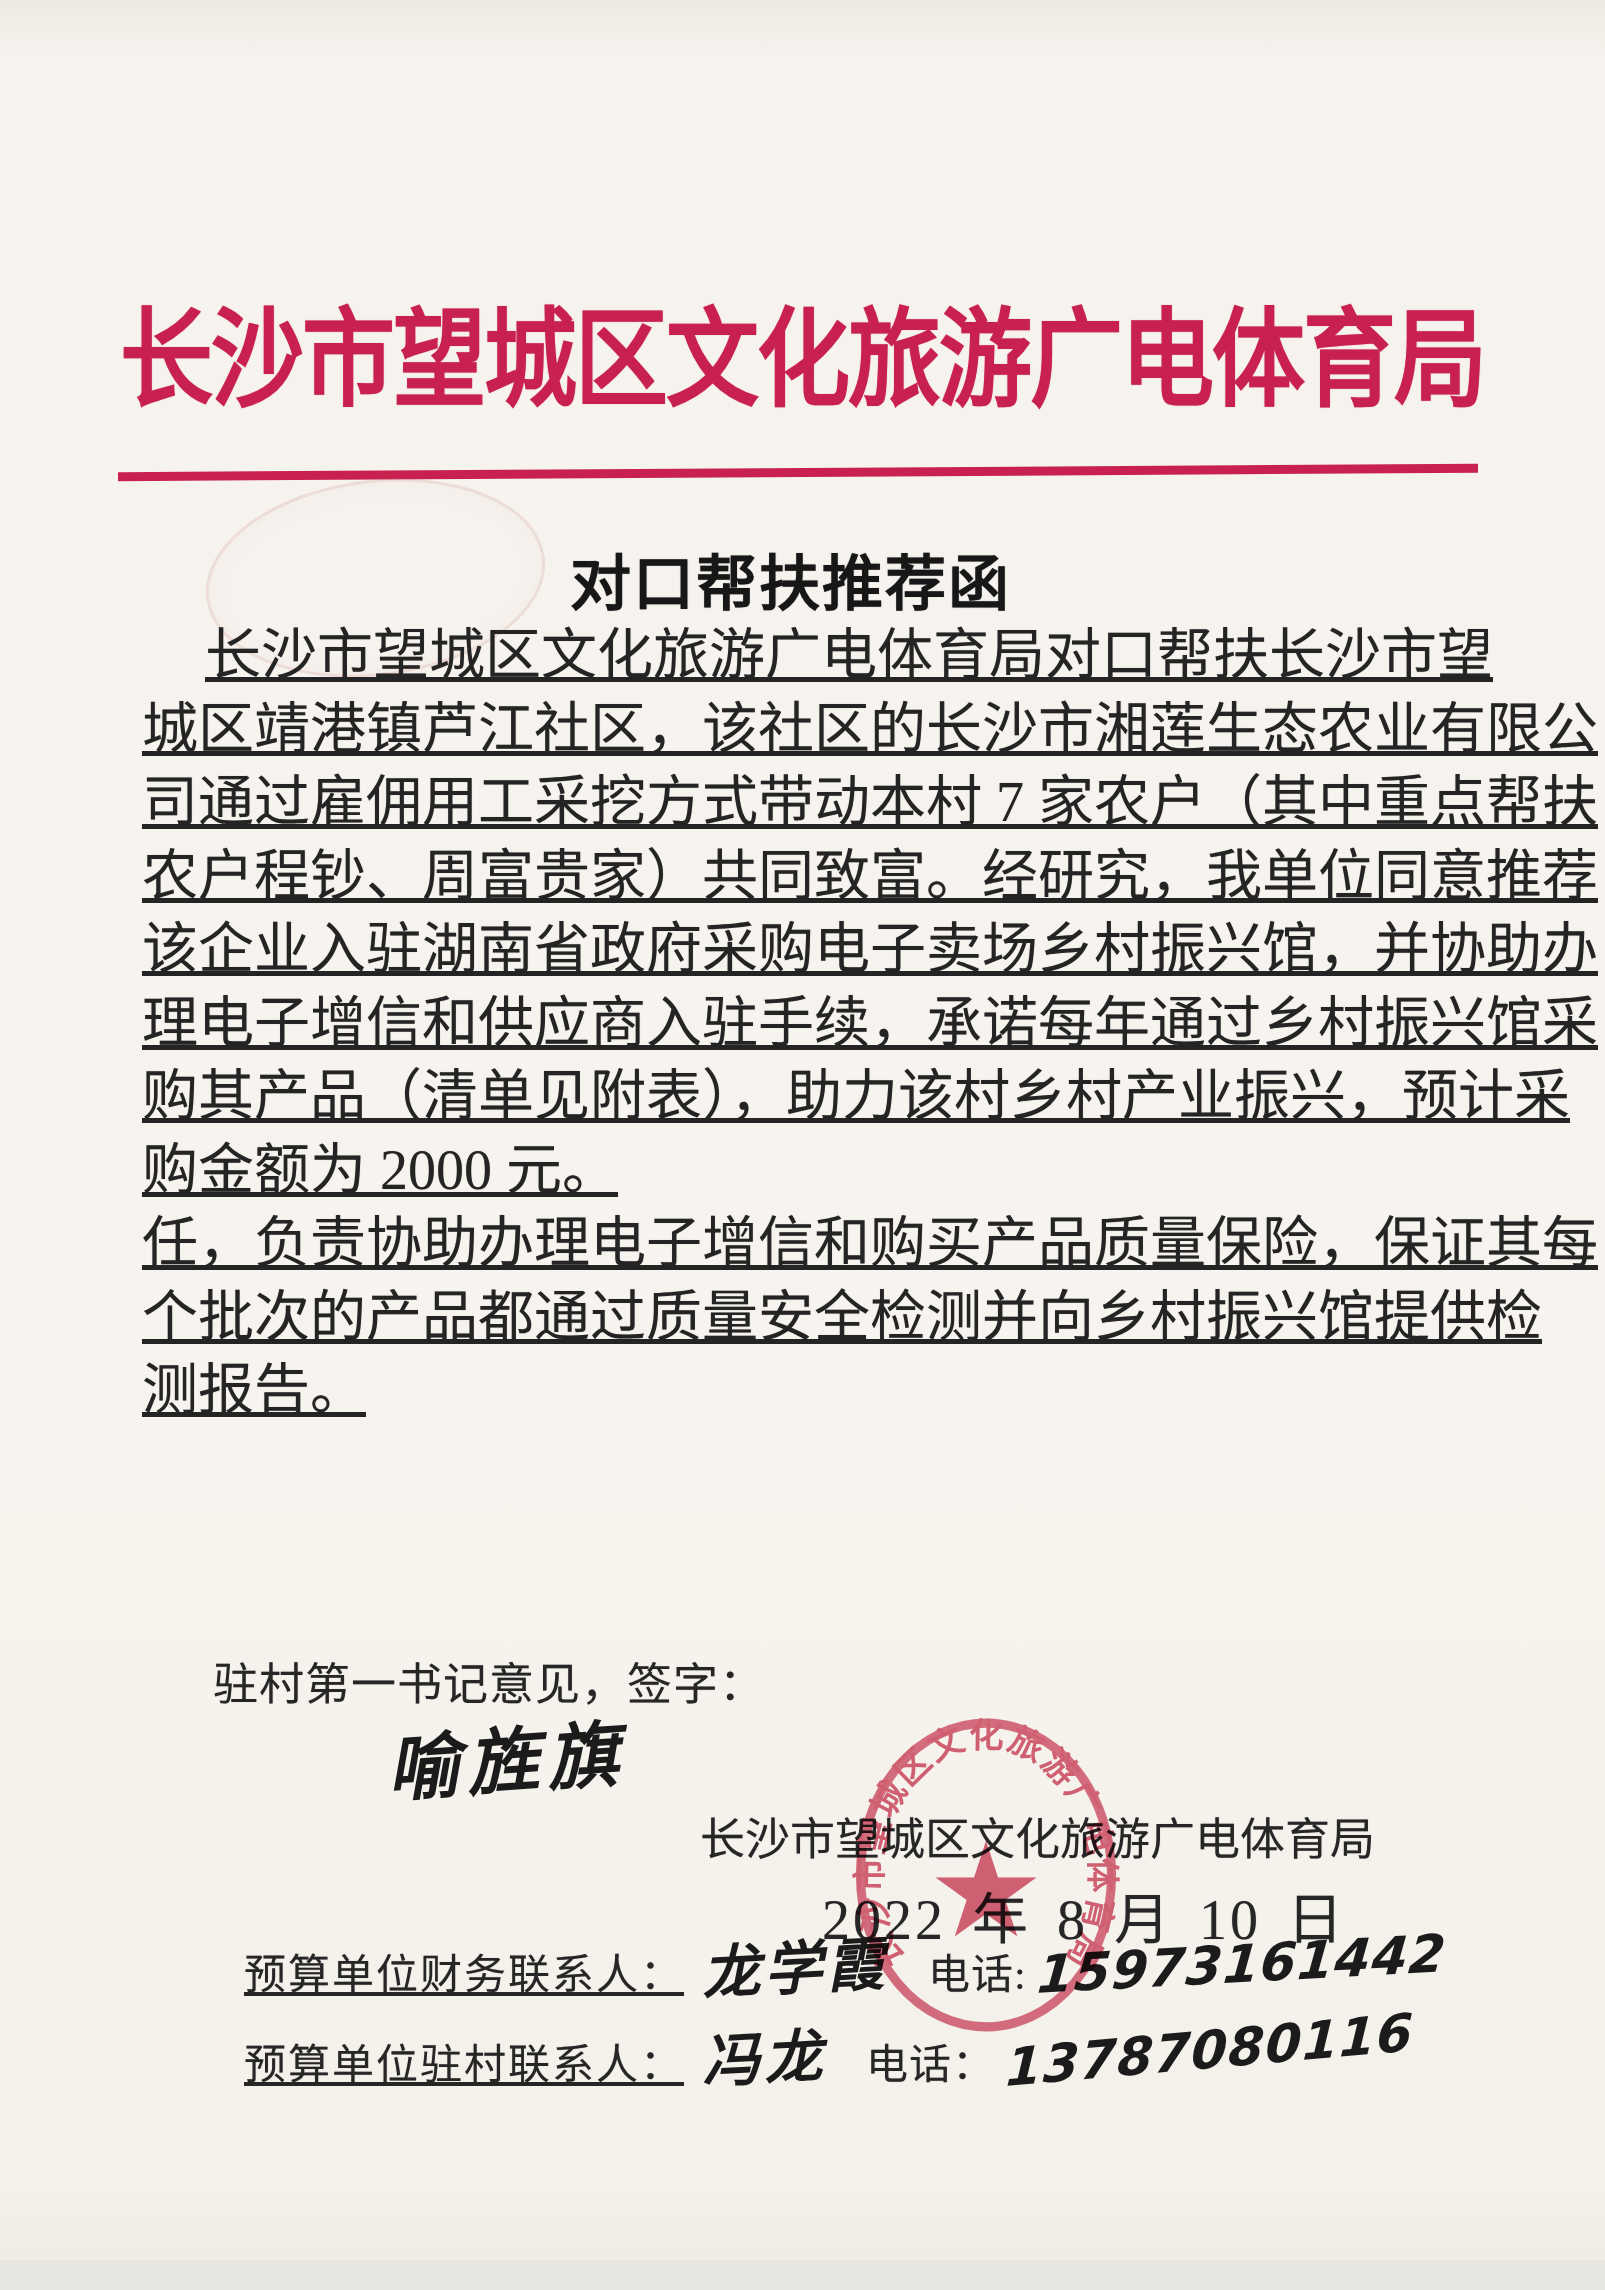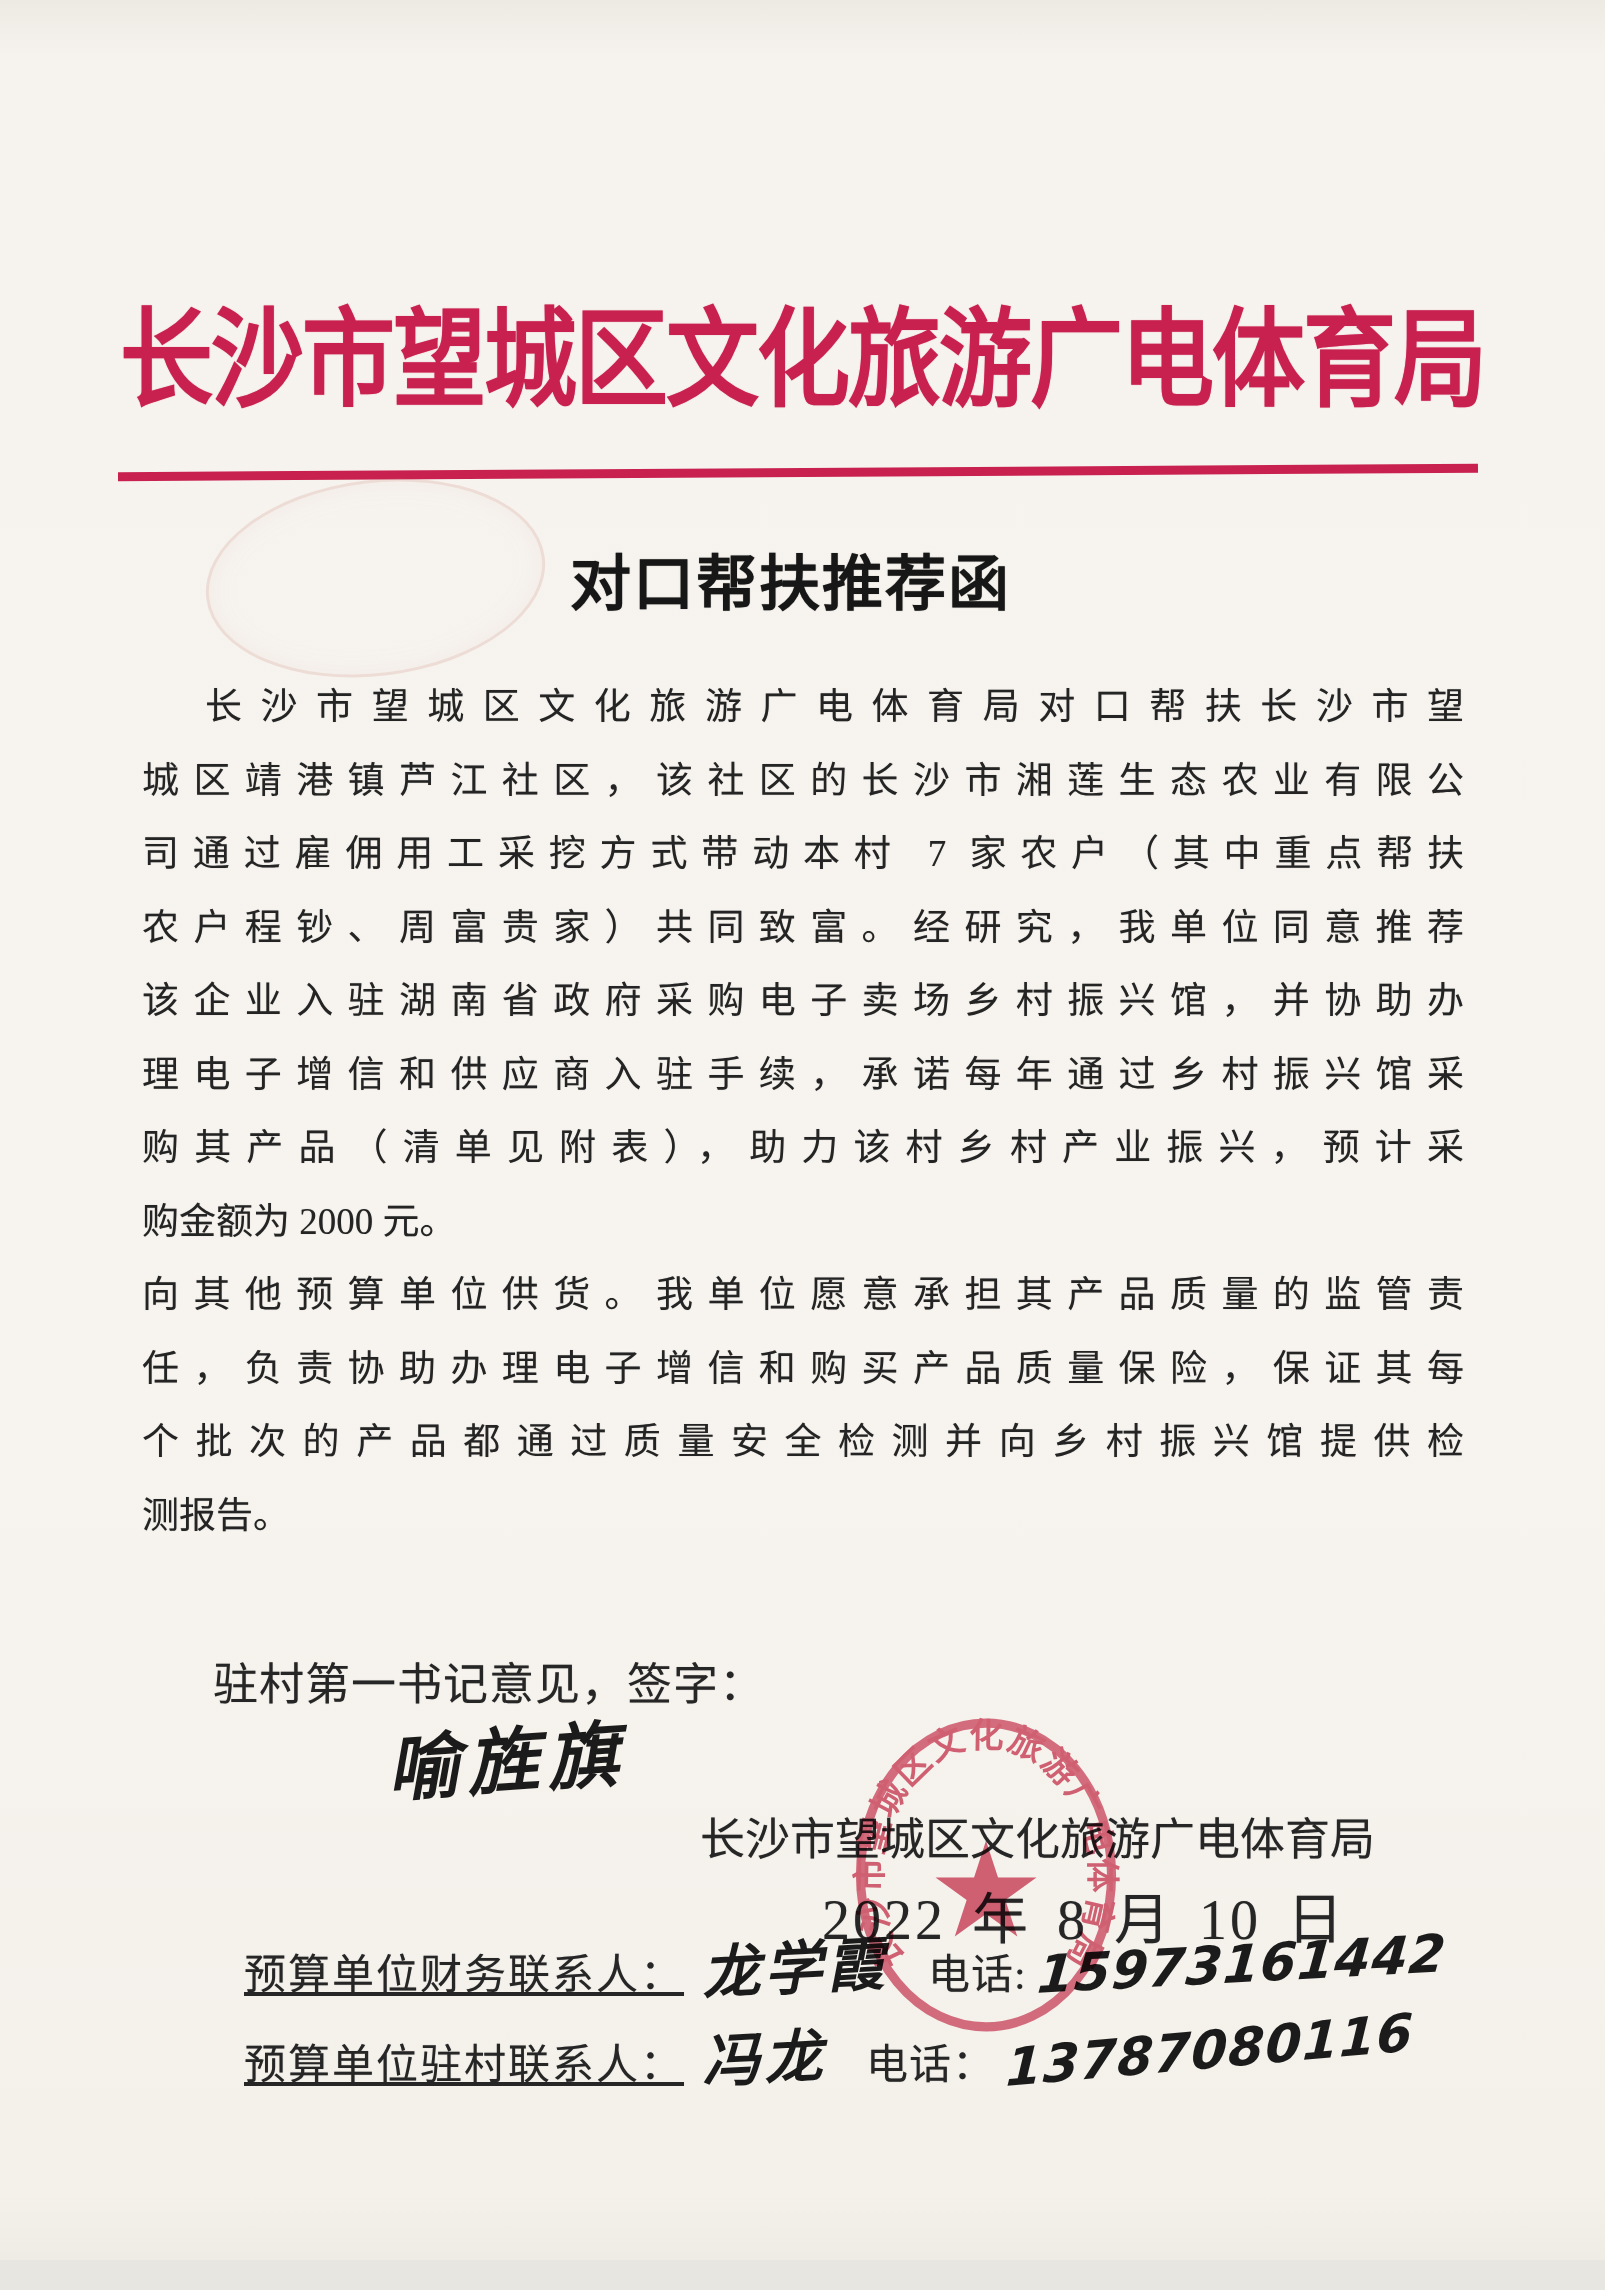--- a/index.html
+++ b/index.html
@@ -37,24 +37,25 @@
   .doc-title{
     position:absolute;top:534px;left:0;width:1605px;
     text-align:center;
     font-size:61px;font-weight:bold;color:#171717;
     letter-spacing:2px;
     transform:translateX(-12px);
     text-shadow:0 0 1px rgba(0,0,0,.45);
   }
   
   .body-text{
-    position:absolute;top:670px;left:142px;width:1322px;
-    font-size:37px;line-height:73.5px;
+    position:absolute;top:619px;left:142px;width:1322px;
+    font-size:56px;line-height:73.5px;
     color:#242424;
     text-shadow:0 0 1px rgba(0,0,0,.28);
+    text-decoration:underline;
   }
   .line{
     text-align:justify;
     text-align-last:justify;
     white-space:nowrap;
   }
   .line.indent{ text-indent:63px; }
   .line.short{ text-align-last:left; white-space:normal; }
   
   .sig-row{
@@ -131,21 +132,20 @@
 
   <div class="body-text">
     <div class="line indent">长沙市望城区文化旅游广电体育局对口帮扶长沙市望</div>
     <div class="line">城区靖港镇芦江社区，该社区的长沙市湘莲生态农业有限公</div>
     <div class="line">司通过雇佣用工采挖方式带动本村 7 家农户（其中重点帮扶</div>
     <div class="line">农户程钞、周富贵家）共同致富。经研究，我单位同意推荐</div>
     <div class="line">该企业入驻湖南省政府采购电子卖场乡村振兴馆，并协助办</div>
     <div class="line">理电子增信和供应商入驻手续，承诺每年通过乡村振兴馆采</div>
     <div class="line">购其产品（清单见附表），助力该村乡村产业振兴，预计采</div>
     <div class="line short">购金额为 2000 元。</div>
-    <div class="line">向其他预算单位供货。我单位愿意承担其产品质量的监管责</div>
     <div class="line">任，负责协助办理电子增信和购买产品质量保险，保证其每</div>
     <div class="line">个批次的产品都通过质量安全检测并向乡村振兴馆提供检</div>
     <div class="line short">测报告。</div>
   </div>
 
   <div class="sig-row">
     <span class="sig-label">驻村第一书记意见，签字：</span>
     <span class="hand sig-name">喻旌旗</span>
   </div>
 

